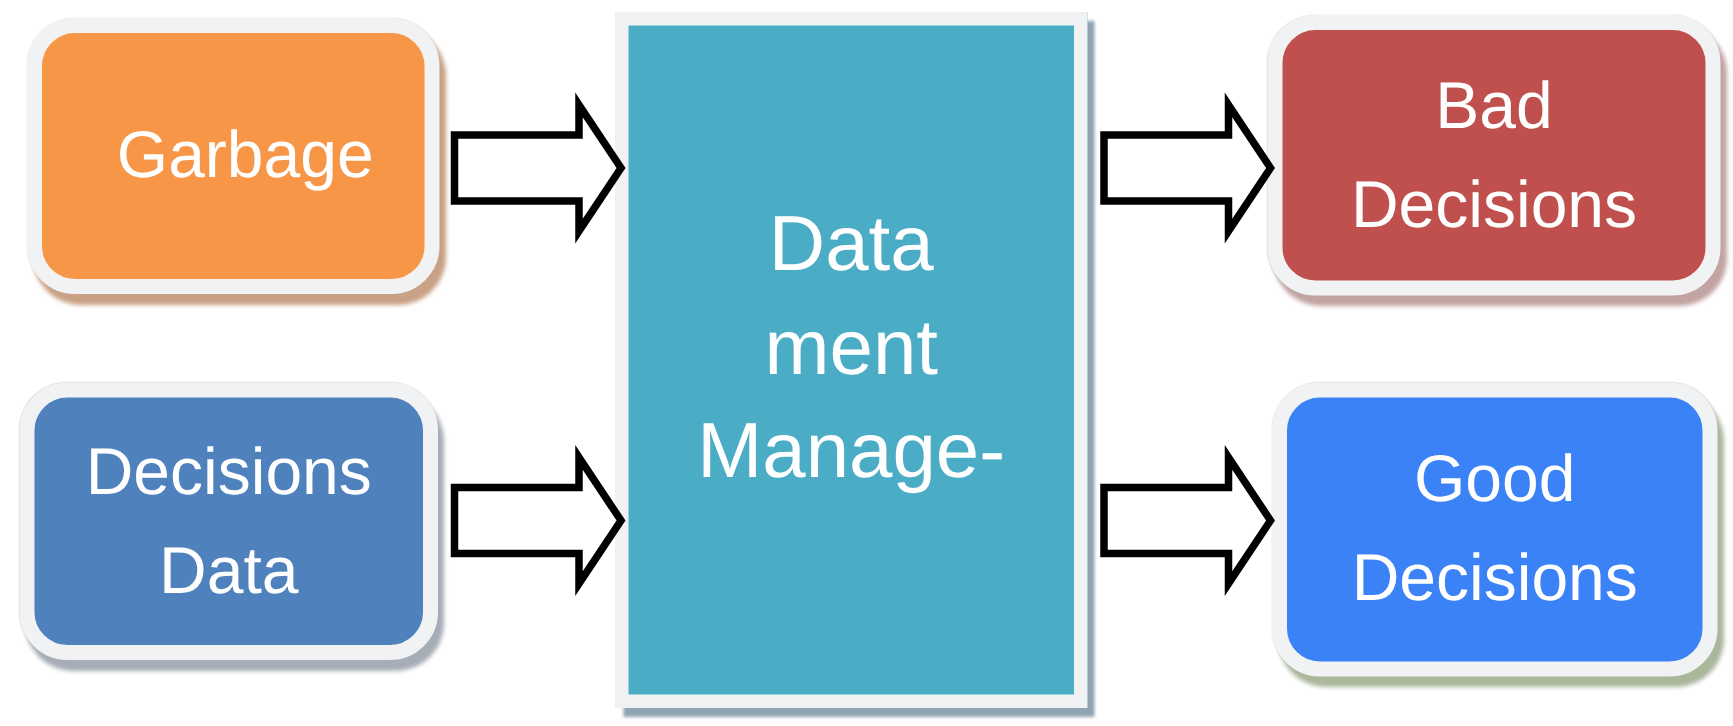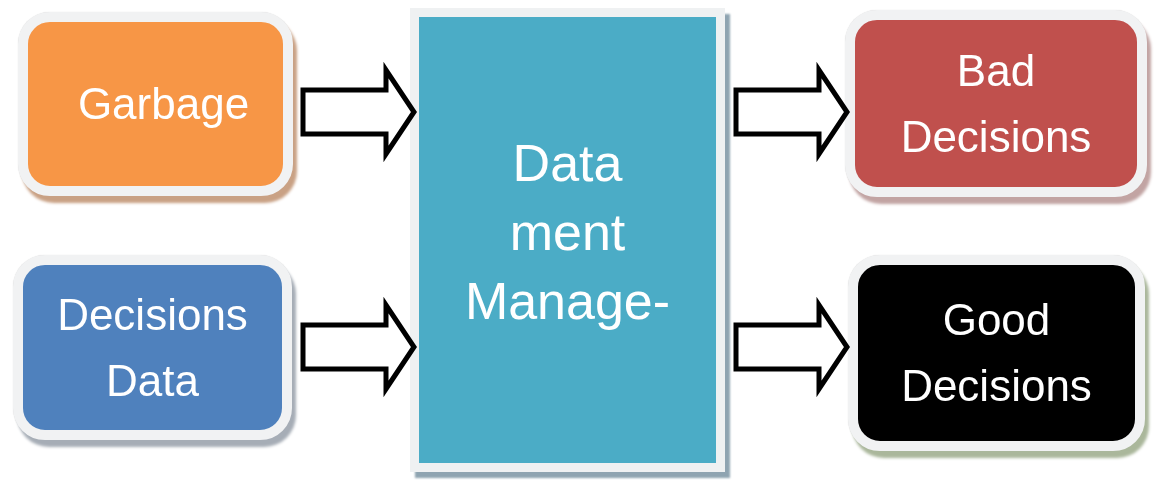--- a/index.html
+++ b/index.html
@@ -100,21 +100,21 @@
     <div class="bline">Data</div>
     <div class="bline">ment</div>
     <div class="bline">Manage-</div>
   </div>
 
   <div class="rbox" id="box-bad" style="background: rgb(192, 80, 77); color: rgb(255, 255, 255);">
     <div class="bline">Bad</div>
     <div class="bline">Decisions</div>
   </div>
 
-  <div class="rbox" id="box-good" style="background: #000000; color: rgb(255, 255, 255);">
+  <div class="rbox" id="box-good" style="background: #3b82f6; color: rgb(255, 255, 255);">
     <div class="bline">Good</div>
     <div class="bline">Decisions</div>
   </div>
 
   <div class="arrow" id="arrow-tl">
     <svg width="117" height="92" viewBox="0 0 117 92" xmlns="http://www.w3.org/2000/svg">
       <path d="M3 24 H86 V4 L114 46 L86 88 V68 H3 Z" fill="#ffffff" stroke="#000000" stroke-width="5" stroke-linejoin="miter"></path>
     </svg>
   </div>
 

